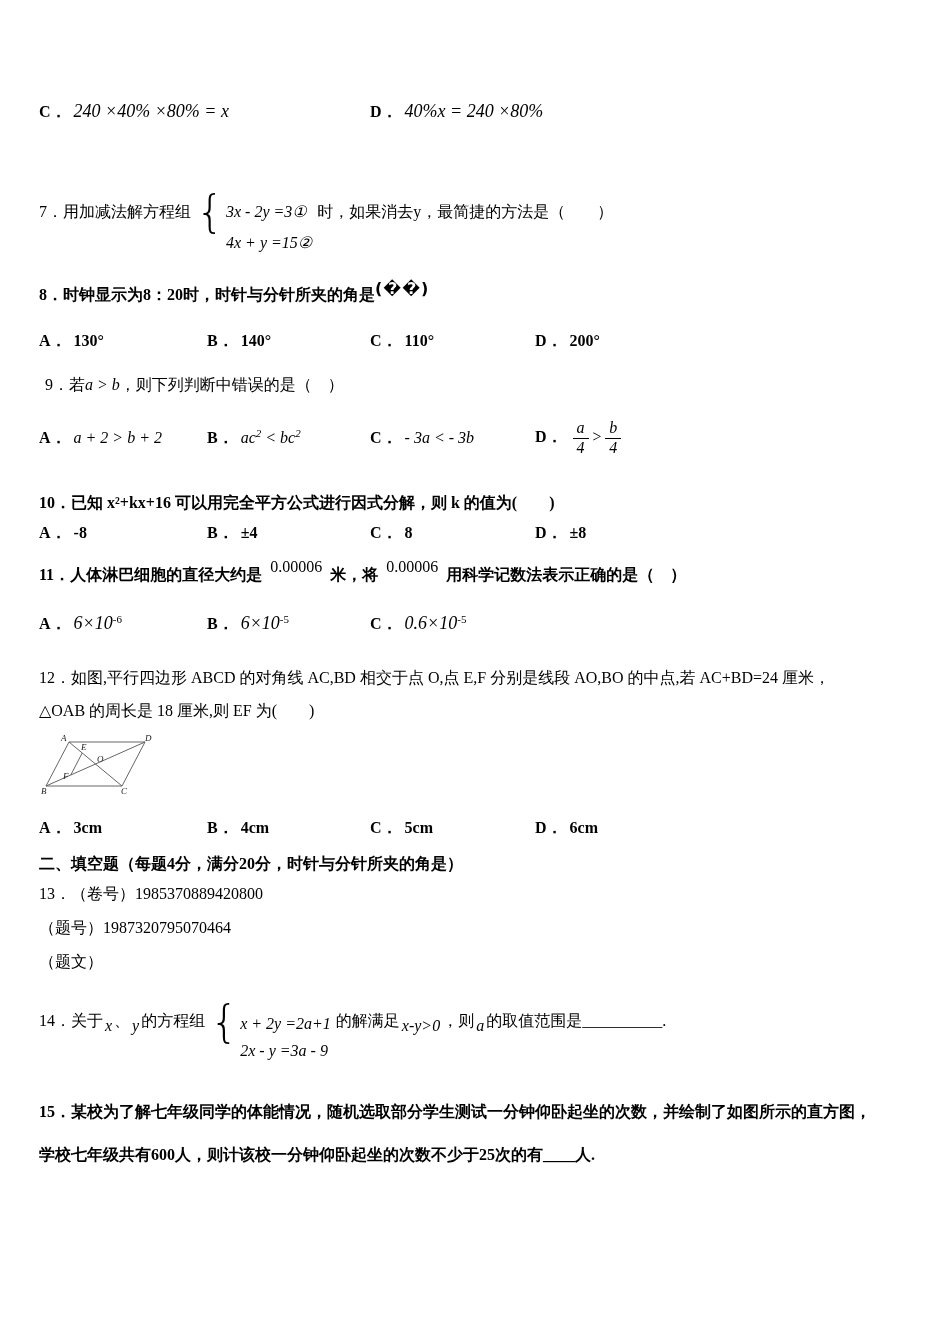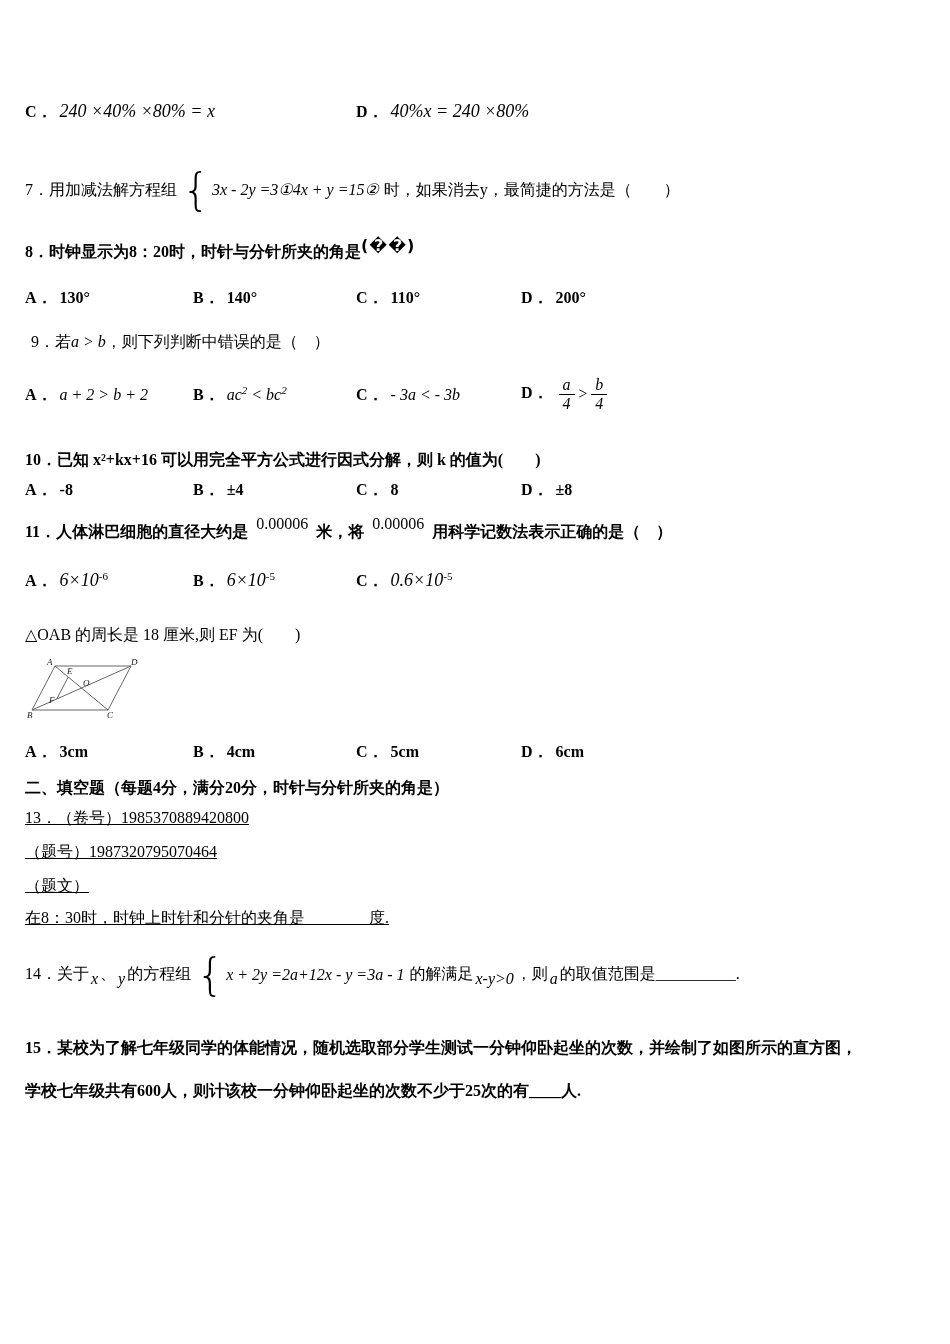--- a/index.html
+++ b/index.html
@@ -2,50 +2,50 @@
 <html><head>
 <meta charset="utf-8">
 <style>
   html,body{margin:0;padding:0;}
   body{
     width:950px;height:1344px;overflow:hidden;
     background:#ffffff;color:#000;
     font-family:"Liberation Serif","DejaVu Serif",serif;
     font-size:16px;
   }
-  .page{padding:100px 40px 0 25px;}
+  .page{padding:100px 40px 0 39px;}
   p{margin:0;}
   .bold{font-weight:bold;}
   .math{font-style:italic;}
   .big{font-size:18px;}
   sup{font-size:11px;line-height:0;}
   .stem{line-height:22px;margin-bottom:14px;}
   .flexline{display:flex;align-items:center;}
   .nowrap{white-space:nowrap;}
   .opts{display:grid;grid-template-columns:168px 163px 165px 1fr;align-items:center;line-height:22px;}
   .opt{white-space:nowrap;}
   .olabel{font-weight:bold;margin-right:7px;}
   .prev-opts{display:grid;grid-template-columns:331px 1fr;margin-bottom:46px;line-height:22px;}
   .system{display:inline-flex;align-items:center;vertical-align:middle;margin:0 5px;}
   .brace{font-family:"DejaVu Sans",sans-serif;font-size:44px;font-weight:200;line-height:0.95;margin-right:2px;}
-  .eqs{display:inline-flex;flex-direction:row;row-gap:9px;}
+  .eqs{display:inline-flex;flex-direction:column;row-gap:9px;margin-top:32px;}
   .frac{display:inline-flex;flex-direction:column;align-items:center;vertical-align:middle;line-height:1.15;margin:0 3px;}
   .frac .fnum{border-bottom:1px solid #000;padding:0 4px;}
   .frac .fden{text-align:center;}
   .raised{display:inline-block;transform:translateY(-8px);margin:0 8px;font-weight:normal;text-align:right;}
   .lowered{display:inline-block;transform:translateY(4px);font-style:italic;margin:0 2px;}
   .garbled{display:inline-block;transform:translateY(-6px);font-weight:bold;font-family:"DejaVu Sans",sans-serif;letter-spacing:1px;}
   .q7{margin-bottom:30px;}  .q7 .opts{margin-bottom:0;}
   .q8 .stem{margin-bottom:24px;} .q8{margin-bottom:22px;}
   .q9 .stem{margin-bottom:18px;margin-left:6px;} .q9{margin-bottom:30px;} .q9 .opts{min-height:48px;}
   .q10 .stem{margin-bottom:8px;} .q10{margin-bottom:20px;}
   .q11 .stem{margin-bottom:26px;} .q11{margin-bottom:26px;}
   .q12 p{line-height:33px;} .q12 .fig{margin:6px 0 22px 2px;} .q12{margin-bottom:14px;}
   .sec-title{line-height:22px;margin-bottom:8px;}
-  .q13 p{line-height:22px;} .q13 .l1{margin-bottom:12px;} .q13 .l2{margin-bottom:12px;} .q13 .l3{margin-bottom:10px;} .q13{margin-bottom:25px;text-decoration:underline;}
+  .q13 p{line-height:22px;} .q13 .l1{margin-bottom:12px;} .q13 .l2{margin-bottom:12px;} .q13 .l3{margin-bottom:10px;} .q13{margin-bottom:10px;}
   .q14{margin-bottom:30px;}
   .q15 p{line-height:43px;}
   .fig svg{display:block;}
   .fig text{font-size:9px;fill:#222;font-family:"Liberation Serif",serif;font-style:italic;}
 </style>
 </head>
 <body>
 
 <div class="page">
 
@@ -117,20 +117,23 @@
     </p>
     <div class="opts">
       <span class="opt"><b class="olabel">A．</b><span class="math big">6×10</span><sup>-6</sup></span>
       <span class="opt"><b class="olabel">B．</b><span class="math big">6×10</span><sup>-5</sup></span>
       <span class="opt"><b class="olabel">C．</b><span class="math big">0.6×10</span><sup>-5</sup></span>
     </div>
   </div>
 
   <div class="q12">
     <p class="nowrap">
+      <span>12．</span><span>如图,平行四边形 ABCD 的对角线 AC,BD 相交于点 O,点 E,F 分别是线段 AO,BO 的中点,若 AC+BD=24 厘米，</span>
+    </p>
+    <p class="nowrap">
       <span>△OAB 的周长是 18 厘米,则 EF 为(　　)</span>
     </p>
     <div class="fig">
       <svg width="112" height="62" viewBox="0 0 112 62">
         <g stroke="#555" stroke-width="0.9" fill="none">
           <path d="M28 9 L104 9 L81 53 L5 53 Z"></path>
           <path d="M28 9 L81 53"></path>
           <path d="M5 53 L104 9"></path>
           <path d="M41.2 20 L29.8 42"></path>
         </g>
@@ -150,35 +153,34 @@
       <span class="opt"><b class="olabel">D．</b><span>6cm</span></span>
     </div>
   </div>
 
   <p class="sec-title bold nowrap">二、填空题（每题4分，满分20分，时针与分针所夹的角是）</p>
 
   <div class="q13">
     <p class="l1"><span>13．</span><span>（卷号）1985370889420800</span></p>
     <p class="l2"><span>（题号）1987320795070464</span></p>
     <p class="l3"><span>（题文）</span></p>
-    <p class="l4"><span>在8：30时，时钟上时针和分针的夹角是________度.</span></p>
   </div>
 
   <div class="q14 flexline nowrap">
     <span>14．</span>
       <span>关于</span>
       <span class="lowered">x</span>
       <span>、</span>
       <span class="lowered">y</span>
       <span>的方程组</span>
     <span class="system">
       <span class="brace">{</span>
       <span class="eqs">
         <span class="math">x + 2y =2a+1</span>
-        <span class="math">2x - y =3a - 1</span>
+        <span class="math">2x - y =3a - 9</span>
       </span>
     </span>
     <span>的解满足</span>
       <span class="lowered">x-y&gt;0</span>
       <span>，则</span>
       <span class="lowered">a</span>
       <span>的取值范围是__________.</span>
   </div>
 
   <div class="q15">

